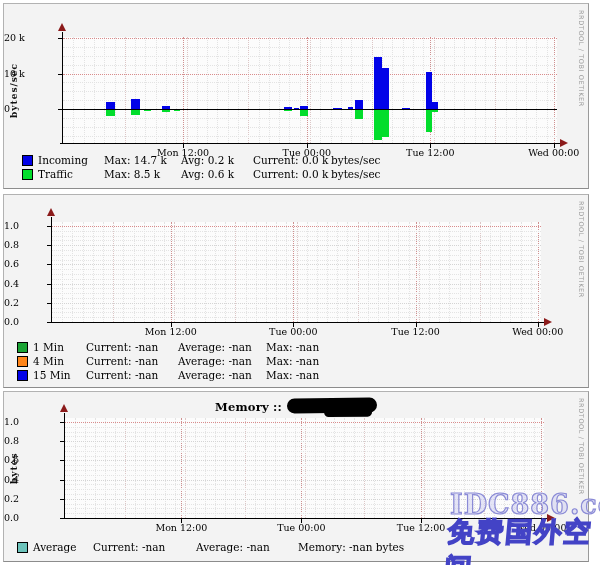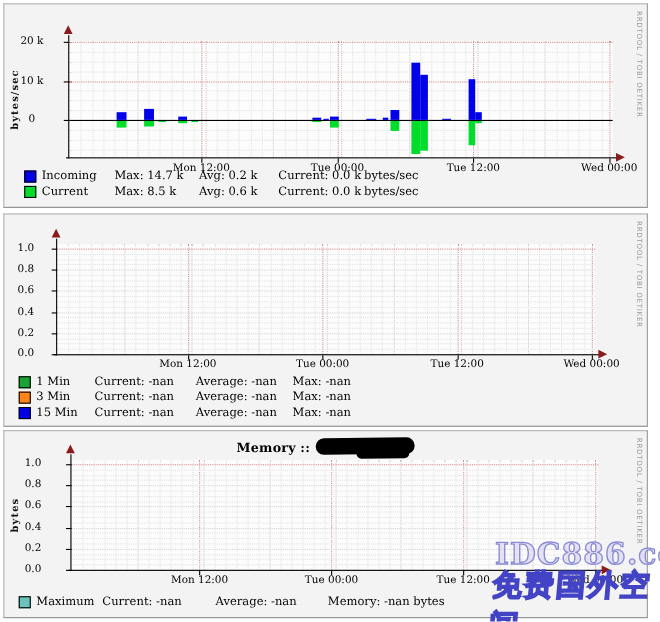--- a/index.html
+++ b/index.html
@@ -15,21 +15,21 @@
   .redact.big{width:90px;height:15px}
   .plot{position:absolute;background:#fcfcfc}
   .gl-h{position:absolute;height:0;border-top:1px dotted #e3e3e3;left:0;right:0}
   .gl-h.mid{border-top-color:#d4d4d4}
   .gl-h.red{border-top-color:#d98c8c}
   .gl-v{position:absolute;width:0;border-left:1px dotted #e3e3e3;top:0;bottom:0}
   .gl-v.mid{border-left-color:#dcc6c6}
   .gl-v.red{border-left-color:#cf9090}
   .axis{position:absolute;background:#000}
   .tick{position:absolute;background:#000}
-  .ytl{position:absolute;text-align:center;font-size:9.5px;white-space:nowrap}
+  .ytl{position:absolute;text-align:left;font-size:9.5px;white-space:nowrap}
   .xtl{position:absolute;text-align:center;font-size:9.5px;width:64px;white-space:nowrap}
   .arrow-up{position:absolute;width:0;height:0;border-left:4px solid transparent;
     border-right:4px solid transparent;border-bottom:8px solid #8b1a1a}
   .arrow-right{position:absolute;width:0;height:0;border-top:4px solid transparent;
     border-bottom:4px solid transparent;border-left:8px solid #8b1a1a}
   .bar{position:absolute}
   .ylab{position:absolute;display:flex;align-items:center;justify-content:center;
     writing-mode:vertical-rl;transform:rotate(180deg);font-size:9px;font-weight:600;
     letter-spacing:1px;color:#111}
   .sig{position:absolute;right:3px;top:6px;writing-mode:vertical-rl;font-size:6.5px;
@@ -145,21 +145,21 @@
       <div class="lrow" style="height: 14px;">
         <span class="swatch" style="background: rgb(2, 2, 232);"></span>
         <span class="lcell" style="width: 66px;">Incoming</span>
         <span class="lcell" style="width: 77px;">Max: 14.7 k</span>
         <span class="lcell" style="width: 72px;">Avg: 0.2 k</span>
         <span class="lcell" style="width: 78px;">Current: 0.0 k</span>
         <span class="lcell" style="width: auto;">bytes/sec</span>
       </div>
       <div class="lrow" style="height: 14px;">
         <span class="swatch" style="background: rgb(2, 221, 44);"></span>
-        <span class="lcell" style="width: 66px;">Current</span>
+        <span class="lcell" style="width: 66px;">Traffic</span>
         <span class="lcell" style="width: 77px;">Max: 8.5 k</span>
         <span class="lcell" style="width: 72px;">Avg: 0.6 k</span>
         <span class="lcell" style="width: 78px;">Current: 0.0 k</span>
         <span class="lcell" style="width: auto;">bytes/sec</span>
       </div>
     </div>
   <div class="sig">RRDTOOL / TOBI OETIKER</div>
 <div class="axis" style="left: 58px; top: 28px; width: 1px; height: 112px;"></div>
     <div class="axis" style="left: 56px; top: 139px; width: 501px; height: 1px;"></div>
     <div class="arrow-up" style="left: 54px; top: 19px;"></div>
@@ -258,21 +258,21 @@
   <div class="legend" style="left: 13px; top: 145px;">
       <div class="lrow" style="height: 14px;">
         <span class="swatch" style="background: rgb(26, 163, 52);"></span>
         <span class="lcell" style="width: 53px;">1 Min</span>
         <span class="lcell" style="width: 92px;">Current: -nan</span>
         <span class="lcell" style="width: 88px;">Average: -nan</span>
         <span class="lcell" style="width: auto;">Max: -nan</span>
       </div>
       <div class="lrow" style="height: 14px;">
         <span class="swatch" style="background: rgb(255, 133, 25);"></span>
-        <span class="lcell" style="width: 53px;">3 Min</span>
+        <span class="lcell" style="width: 53px;">4 Min</span>
         <span class="lcell" style="width: 92px;">Current: -nan</span>
         <span class="lcell" style="width: 88px;">Average: -nan</span>
         <span class="lcell" style="width: auto;">Max: -nan</span>
       </div>
       <div class="lrow" style="height: 14px;">
         <span class="swatch" style="background: rgb(2, 2, 232);"></span>
         <span class="lcell" style="width: 53px;">15 Min</span>
         <span class="lcell" style="width: 92px;">Current: -nan</span>
         <span class="lcell" style="width: 88px;">Average: -nan</span>
         <span class="lcell" style="width: auto;">Max: -nan</span>
@@ -380,21 +380,21 @@
       <div class="gl-h" style="top: 27.9px;"></div>
       <div class="gl-h mid" style="top: 23.1px;"></div>
       <div class="gl-h" style="top: 18.3px;"></div>
       <div class="gl-h" style="top: 13.5px;"></div>
       <div class="gl-h" style="top: 8.7px;"></div>
       <div class="gl-h red" style="top: 3.8px;"></div>
     </div>
   <div class="legend" style="left: 13px; top: 148px;">
       <div class="lrow" style="height: 14px;">
         <span class="swatch" style="background: rgb(108, 195, 187);"></span>
-        <span class="lcell" style="width: 60px;">Maximum</span>
+        <span class="lcell" style="width: 60px;">Average</span>
         <span class="lcell" style="width: 103px;">Current: -nan</span>
         <span class="lcell" style="width: 102px;">Average: -nan</span>
         <span class="lcell" style="width: auto;">Memory: -nan bytes</span>
       </div>
     </div>
   <div class="sig">RRDTOOL / TOBI OETIKER</div>
 <div class="axis" style="left: 60px; top: 21px; width: 1px; height: 106px;"></div>
     <div class="axis" style="left: 58px; top: 126px; width: 486px; height: 1px;"></div>
     <div class="arrow-up" style="left: 56px; top: 12px;"></div>
     <div class="arrow-right" style="left: 543px; top: 122px;"></div>

